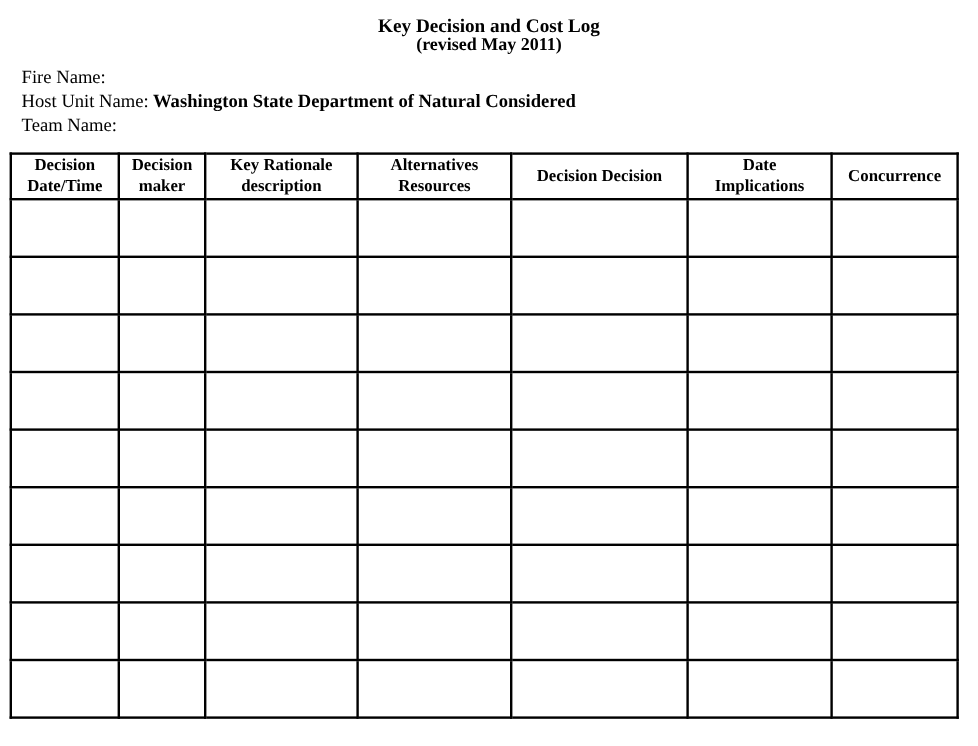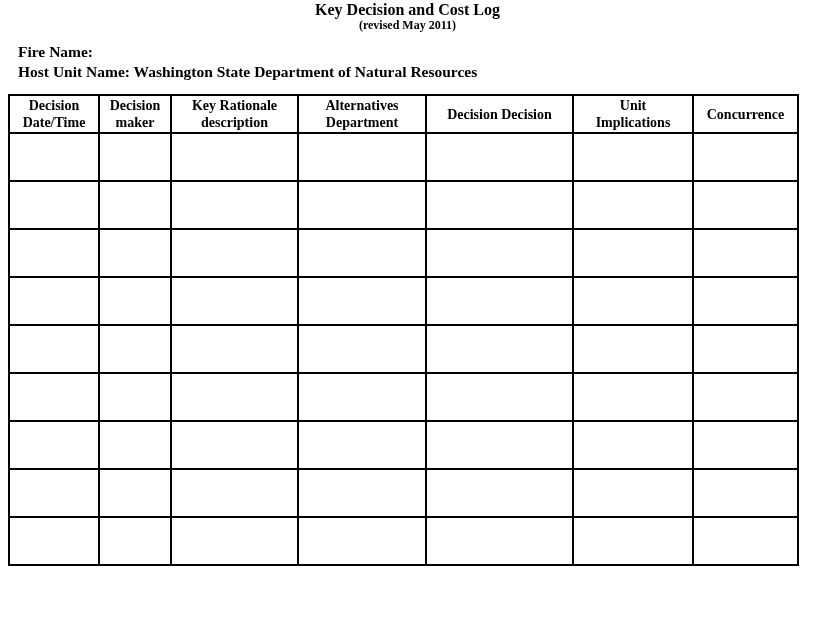--- a/index.html
+++ b/index.html
@@ -14,42 +14,43 @@
     color: #000000;
     overflow: hidden;
   }
   .page {
     width: 815px;
     height: 622px;
     background: #ffffff;
     position: relative;
   }
   .title-block {
+    padding-top: 13px;
     text-align: center;
   }
   .doc-title {
     font-size: 16px;
     font-weight: bold;
     line-height: 19px;
   }
   .doc-subtitle {
-    font-size: 12px;
+    font-size: 15px;
     font-weight: bold;
     line-height: 12px;
   }
   .fields {
     margin: 11px 0 0 18px;
   }
   .field-line {
     font-size: 15.5px;
     font-weight: bold;
     line-height: 20px;
     white-space: nowrap;
   }
-  .field-label { font-weight: bold; margin-top: 28px; }
+  .field-label { font-weight: normal; margin-top: 28px; }
   .field-value { font-weight: bold; }
   table.log-table {
     border-collapse: collapse;
     table-layout: fixed;
     margin: 12px 0 0 8px;
     width: 789px;
   }
   table.log-table th,
   table.log-table td {
     border: 2px solid #000000;
@@ -86,21 +87,25 @@
     <div class="doc-subtitle">(revised May 2011)</div>
   </div>
 
   <div class="fields">
     <div class="field-line">
       <span class="field-label">Fire Name:</span>
       <span class="field-value"></span>
     </div>
     <div class="field-line">
       <span class="field-label">Host Unit Name:</span>
-      <span class="field-value">Washington State Department of Natural Resources</span>
+      <span class="field-value">Washington State Department of Natural Considered</span>
+    </div>
+    <div class="field-line">
+      <span class="field-label">Team Name:</span>
+      <span class="field-value"></span>
     </div>
   </div>
 
   <table class="log-table">
     <colgroup>
       <col class="c1">
         <col class="c2">
         <col class="c3">
         <col class="c4">
         <col class="c5">
@@ -109,23 +114,23 @@
     </colgroup>
     <thead>
       <tr>
         <th>Decision
 Date/Time</th>
         <th>Decision
 maker</th>
         <th>Key Rationale
 description</th>
         <th>Alternatives
-Department</th>
+Resources</th>
         <th>Decision Decision</th>
-        <th>Unit
+        <th>Date
 Implications</th>
         <th class="va-top">Concurrence</th>
       </tr>
     </thead>
     <tbody>
         <tr>
           <td></td>
           <td></td>
           <td></td>
           <td></td>

